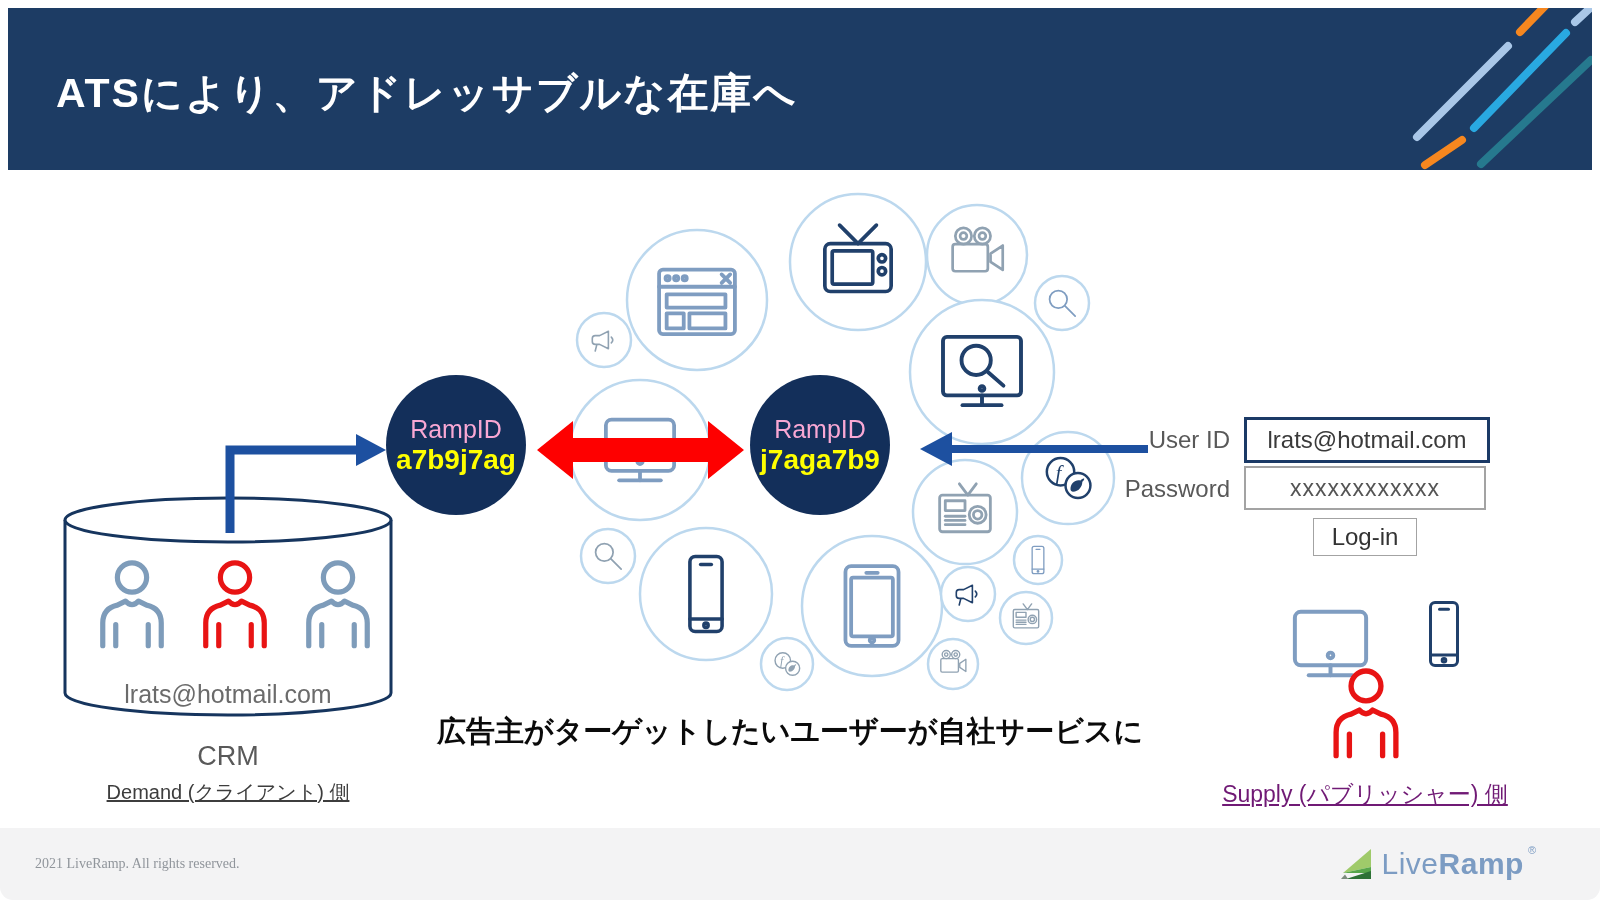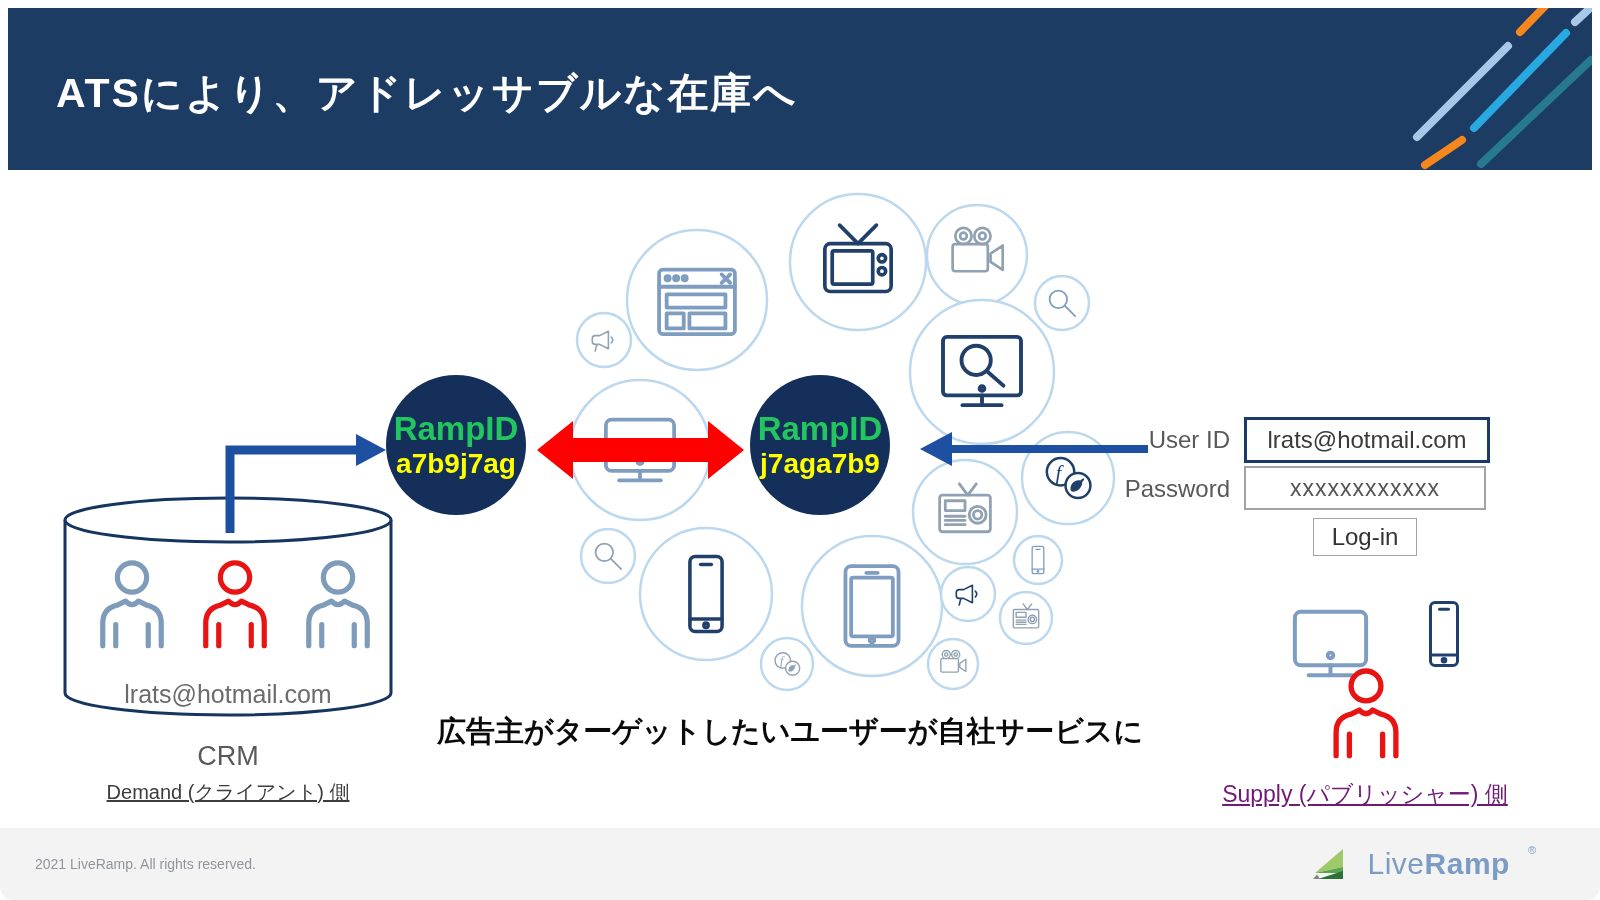--- a/index.html
+++ b/index.html
@@ -11,21 +11,21 @@
              color:#ffffff;letter-spacing:2px;white-space:nowrap;}
   .accent-svg{position:absolute;right:0;top:0;}
   
   .diagram-svg{position:absolute;left:0;top:0;z-index:1;}
   .bubble-circle{fill:#ffffff;stroke:#bcd8ee;stroke-width:2.5;}
   .tone-navy{color:#20406b}.tone-steel{color:#7f9dc1}.tone-gray{color:#90a2b2}
   .person-steel{color:#7e9cba}.person-red{color:#e81414}
   
   .rampid{position:absolute;width:140px;height:140px;border-radius:50%;background:#132f5a;z-index:3;
           display:flex;flex-direction:column;align-items:center;justify-content:center;}
-  .rampid .rl{color:#22c55e;font-size:33px;font-weight:700;}
+  .rampid .rl{color:#f9a8d4;font-size:25px;font-weight:400;}
   .rampid .rv{color:#ffff00;font-size:28px;font-weight:700;}
   .rampid-left{left:386px;top:375px;}
   .rampid-right{left:750px;top:375px;}
   
   .lbl{position:absolute;z-index:4;}
   .db-email{left:88px;top:680px;width:280px;text-align:center;font-size:25px;color:#6b6b6b;}
   .crm-label{left:103px;top:741px;width:250px;text-align:center;font-size:27px;font-weight:400;color:#595959;}
   .demand-label{left:58px;top:779px;width:340px;text-align:center;font-size:20px;color:#3d3d3d;text-decoration:underline;}
   .supply-label{left:1218px;top:779px;width:294px;text-align:center;font-size:23px;color:#701a75;text-decoration:underline;}
   .caption{left:437px;top:712px;width:780px;font-size:29px;font-weight:900;color:#0a0a0a;line-height:39px;}
@@ -33,22 +33,22 @@
   .form-lbl{position:absolute;z-index:4;font-size:24px;color:#595959;text-align:right;}
   .uid-lbl{left:1100px;top:426px;width:130px;}
   .pwd-lbl{left:1085px;top:475px;width:145px;}
   .form-box{position:absolute;z-index:4;background:#fff;display:flex;align-items:center;justify-content:center;}
   .uid-box{left:1244px;top:417px;width:240px;height:40px;border:3px solid #1b3a66;font-size:24px;color:#3a3a3a;}
   .pwd-box{left:1244px;top:466px;width:238px;height:40px;border:2px solid #a3a3a3;font-size:23px;color:#555;letter-spacing:1px;}
   .login-btn{left:1313px;top:518px;width:102px;height:36px;border:1px solid #a3a3a3;font-size:24px;color:#333;}
   
   .footer{position:absolute;left:0;top:828px;width:1600px;height:72px;background:#f3f3f4;z-index:5;}
   .copyright{position:absolute;left:35px;top:0;height:72px;display:flex;align-items:center;
-             font-size:14px;color:#90959b;}
-  .logo{position:absolute;right:64px;top:0;height:72px;display:flex;align-items:center;gap:18px;}
+             font-size:14px;color:#90959b;font-family:Liberation Serif, serif;}
+  .logo{position:absolute;right:64px;top:0;height:72px;display:flex;align-items:center;gap:4px;}
   .logo-text{font-size:30px;color:#7c9cc3;letter-spacing:0.5px;}
   .logo-text .live{font-weight:300;}
   .logo-text .ramp{font-weight:700;}
   .logo-reg{font-size:11px;color:#7c9cc3;align-self:flex-start;margin-top:16px;}
 </style>
 </head>
 <body>
 
 <div class="slide">
 

